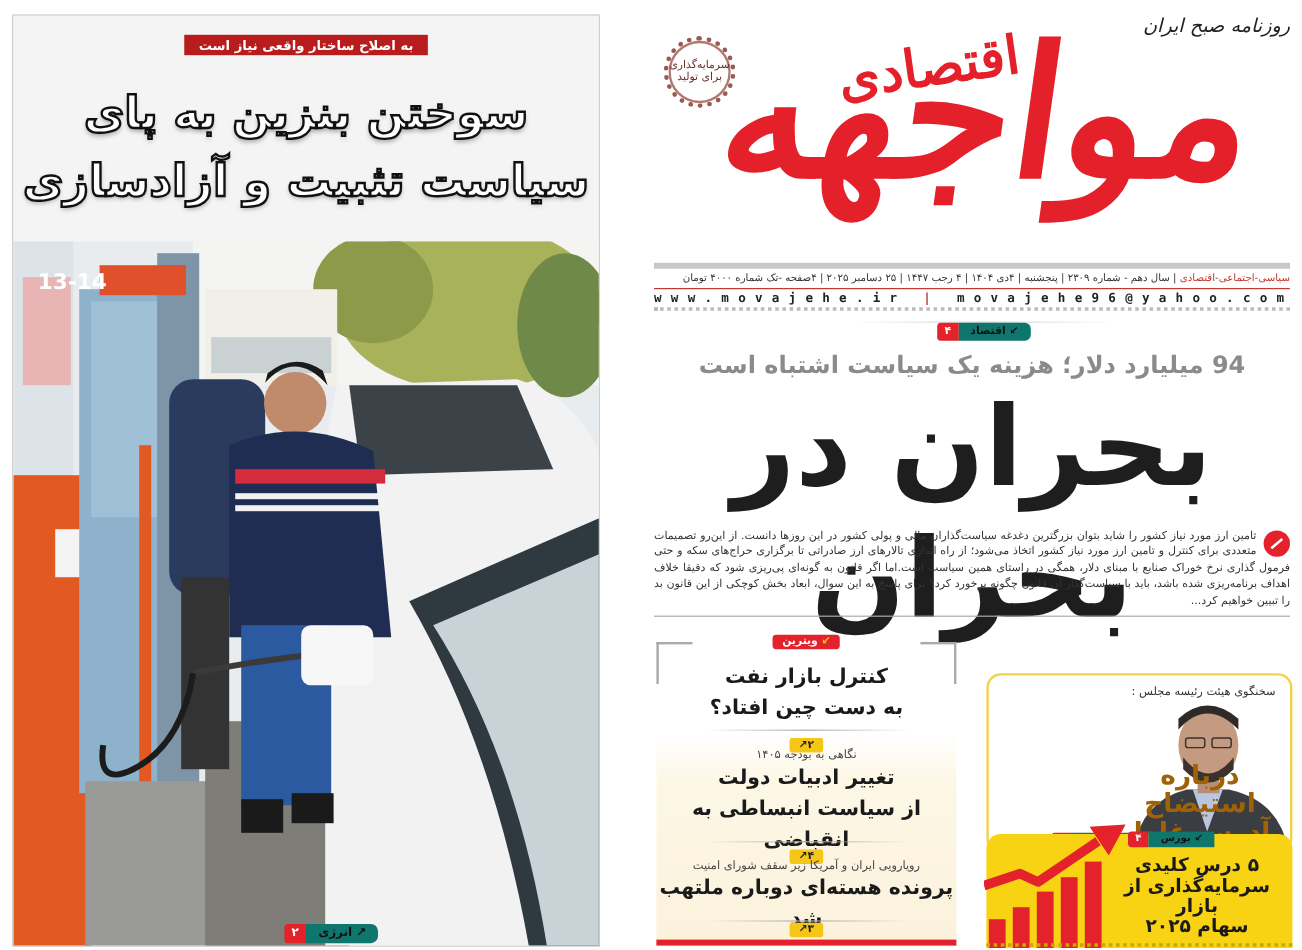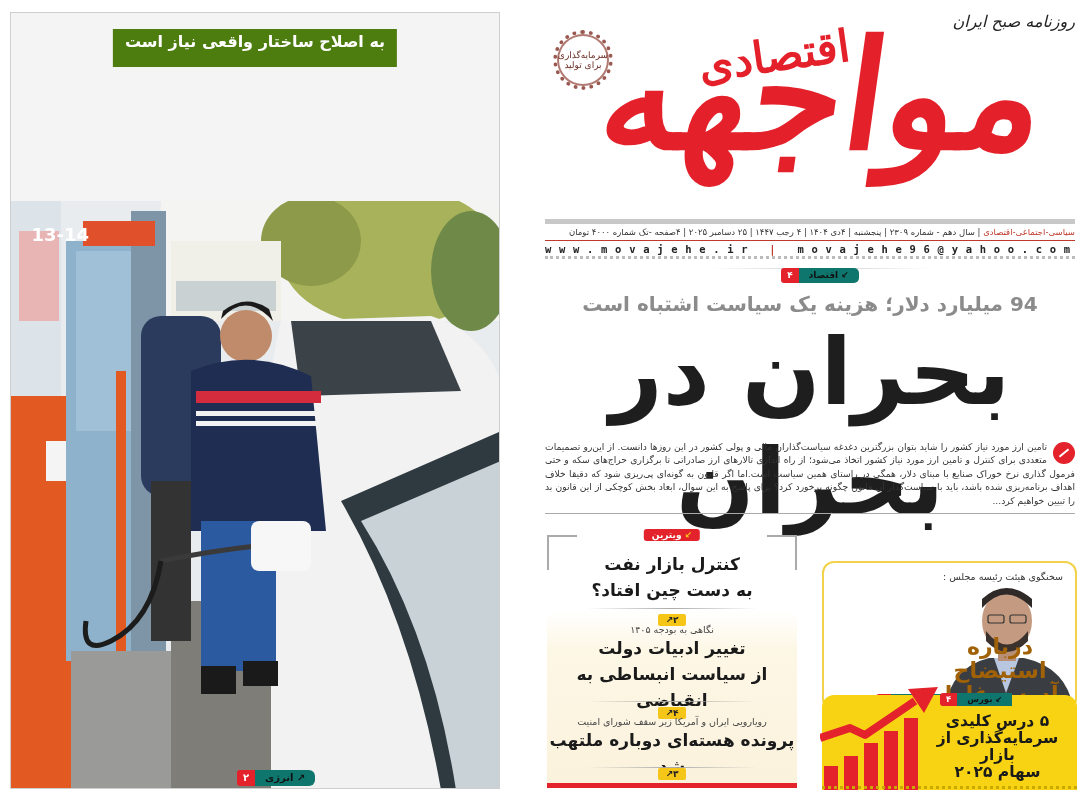--- a/index.html
+++ b/index.html
@@ -6,22 +6,22 @@
     html, body { width: 1085px; height: 792px; overflow: hidden; background: #ffffff; }
     body { position: relative; font-family: "DejaVu Sans", sans-serif; color: #1a1a1a; }
 
     
     .left-panel {
       position: absolute; left: 10px; top: 12px; width: 490px; height: 777px;
       border: 1px solid #cfcfcf; background: #f4f4f4; overflow: hidden;
     }
     .left-kicker {
       position: absolute; top: 16px; left: 50%; transform: translateX(-50%);
-      background: #4d7c0f; color: #fff; font-weight: bold; font-size: 16px;
-      padding: 3px 12px 16px; white-space: nowrap; direction: rtl;
+      background: #b91c1c; color: #fff; font-weight: bold; font-size: 11px;
+      padding: 3px 12px 1px; white-space: nowrap; direction: rtl;
     }
     .left-headline {
       position: absolute; top: 54px; left: 0; right: 0; text-align: center;
       font-weight: bold; font-size: 37px; line-height: 56px; color: #fff; direction: rtl;
       -webkit-text-stroke: 2px #111;
       text-shadow: 0 2px 4px rgba(0,0,0,.35);
       font-family: "DejaVu Sans", sans-serif;
     }
     .photo { position: absolute; left: 0; top: 188px; width: 490px; height: 589px; overflow: hidden; }
     .photo svg { display: block; }
@@ -136,20 +136,24 @@
     .bourse-badge .badge-num { line-height: 13px; padding: 0 6px; }
     .bourse-badge .badge-label { background: #0f766e; line-height: 13px; padding: 0 10px; border-radius: 0; }
     .bourse-title { position: absolute; right: 12px; top: 18px; width: 135px; text-align: center; font-weight: bold; font-size: 15.5px; line-height: 17px; color: #1a1a1a; direction: rtl; }
     .bourse-dots { position: absolute; left: 0; right: 0; bottom: 0; height: 4px; border-top: 3px dotted #c9a900; }
   </style>
 </head>
 <body>
 
 <section class="left-panel">
   <div class="left-kicker">به اصلاح ساختار واقعی نیاز است</div>
+  <h2 class="left-headline">
+    <span>سوختن بنزین به پای</span><br>
+    <span>سیاست تثبیت و آزادسازی</span>
+  </h2>
   <div class="photo">
     <svg width="490" height="589" viewBox="0 0 490 589">
 
       <rect width="490" height="589" fill="#e9ecee"></rect>
       <rect x="150" y="0" width="340" height="120" fill="#f4f4f2"></rect>
       <ellipse cx="380" cy="55" rx="110" ry="70" fill="#a8b25a"></ellipse>
       <ellipse cx="300" cy="40" rx="50" ry="45" fill="#8d9a4a"></ellipse>
       <ellipse cx="460" cy="70" rx="40" ry="60" fill="#6f8a48"></ellipse>
       <rect x="160" y="40" width="110" height="80" fill="#f0efe8"></rect>
       <rect x="165" y="80" width="100" height="30" fill="#c9d1d3"></rect>

